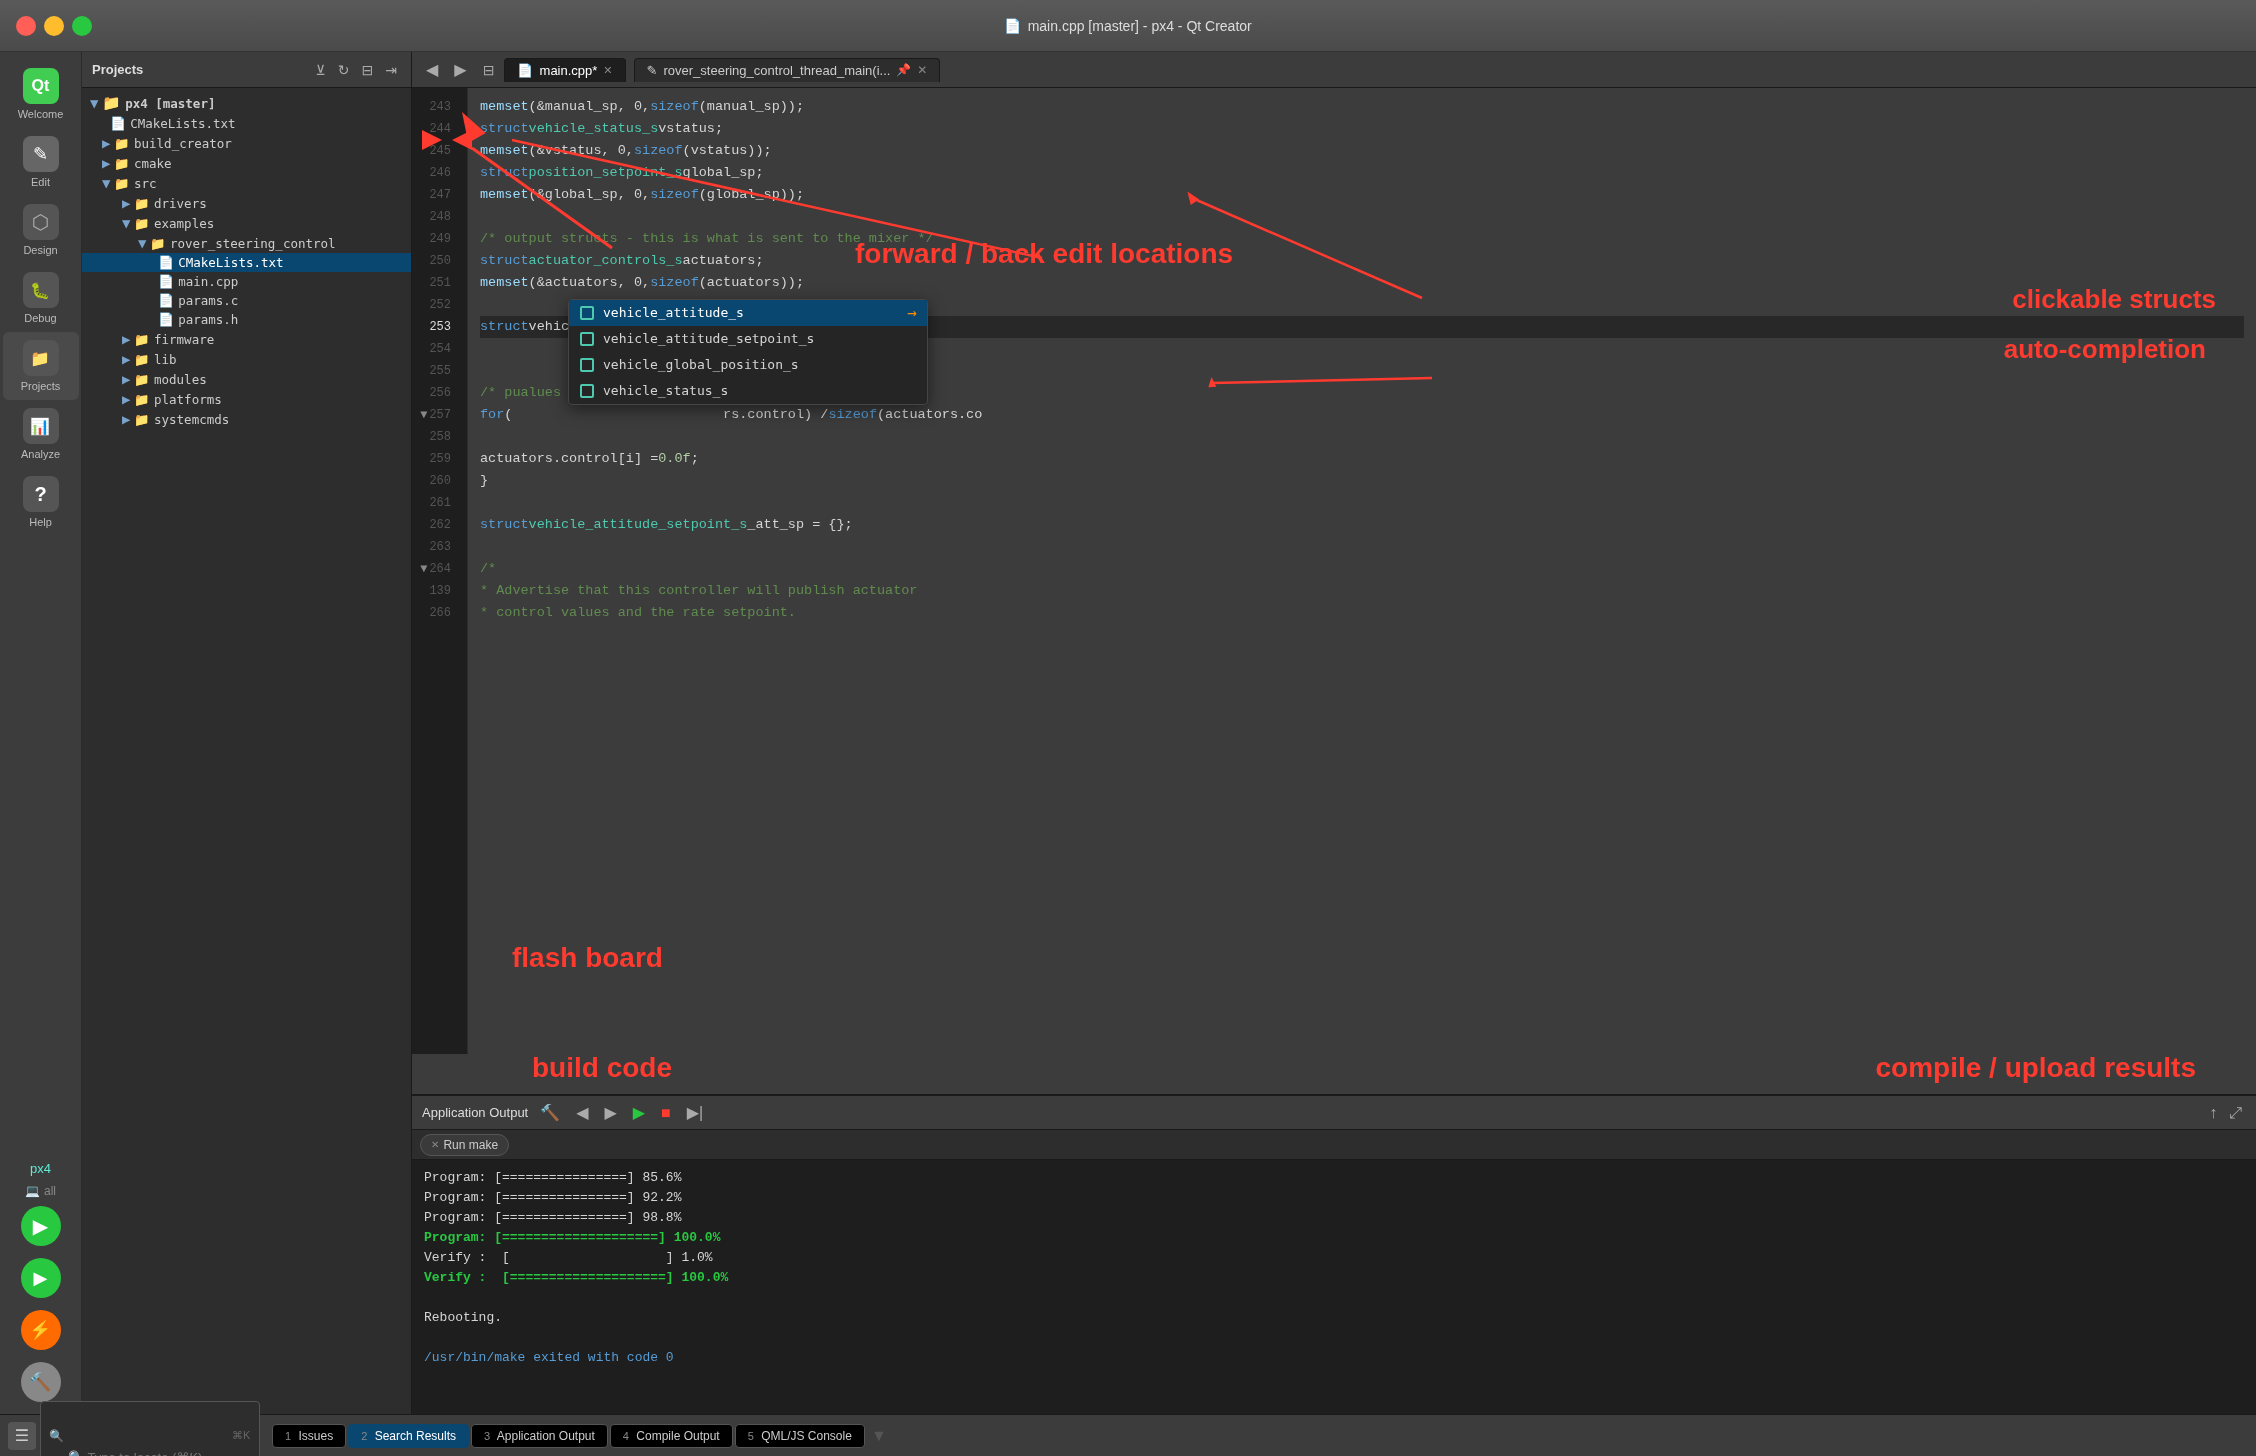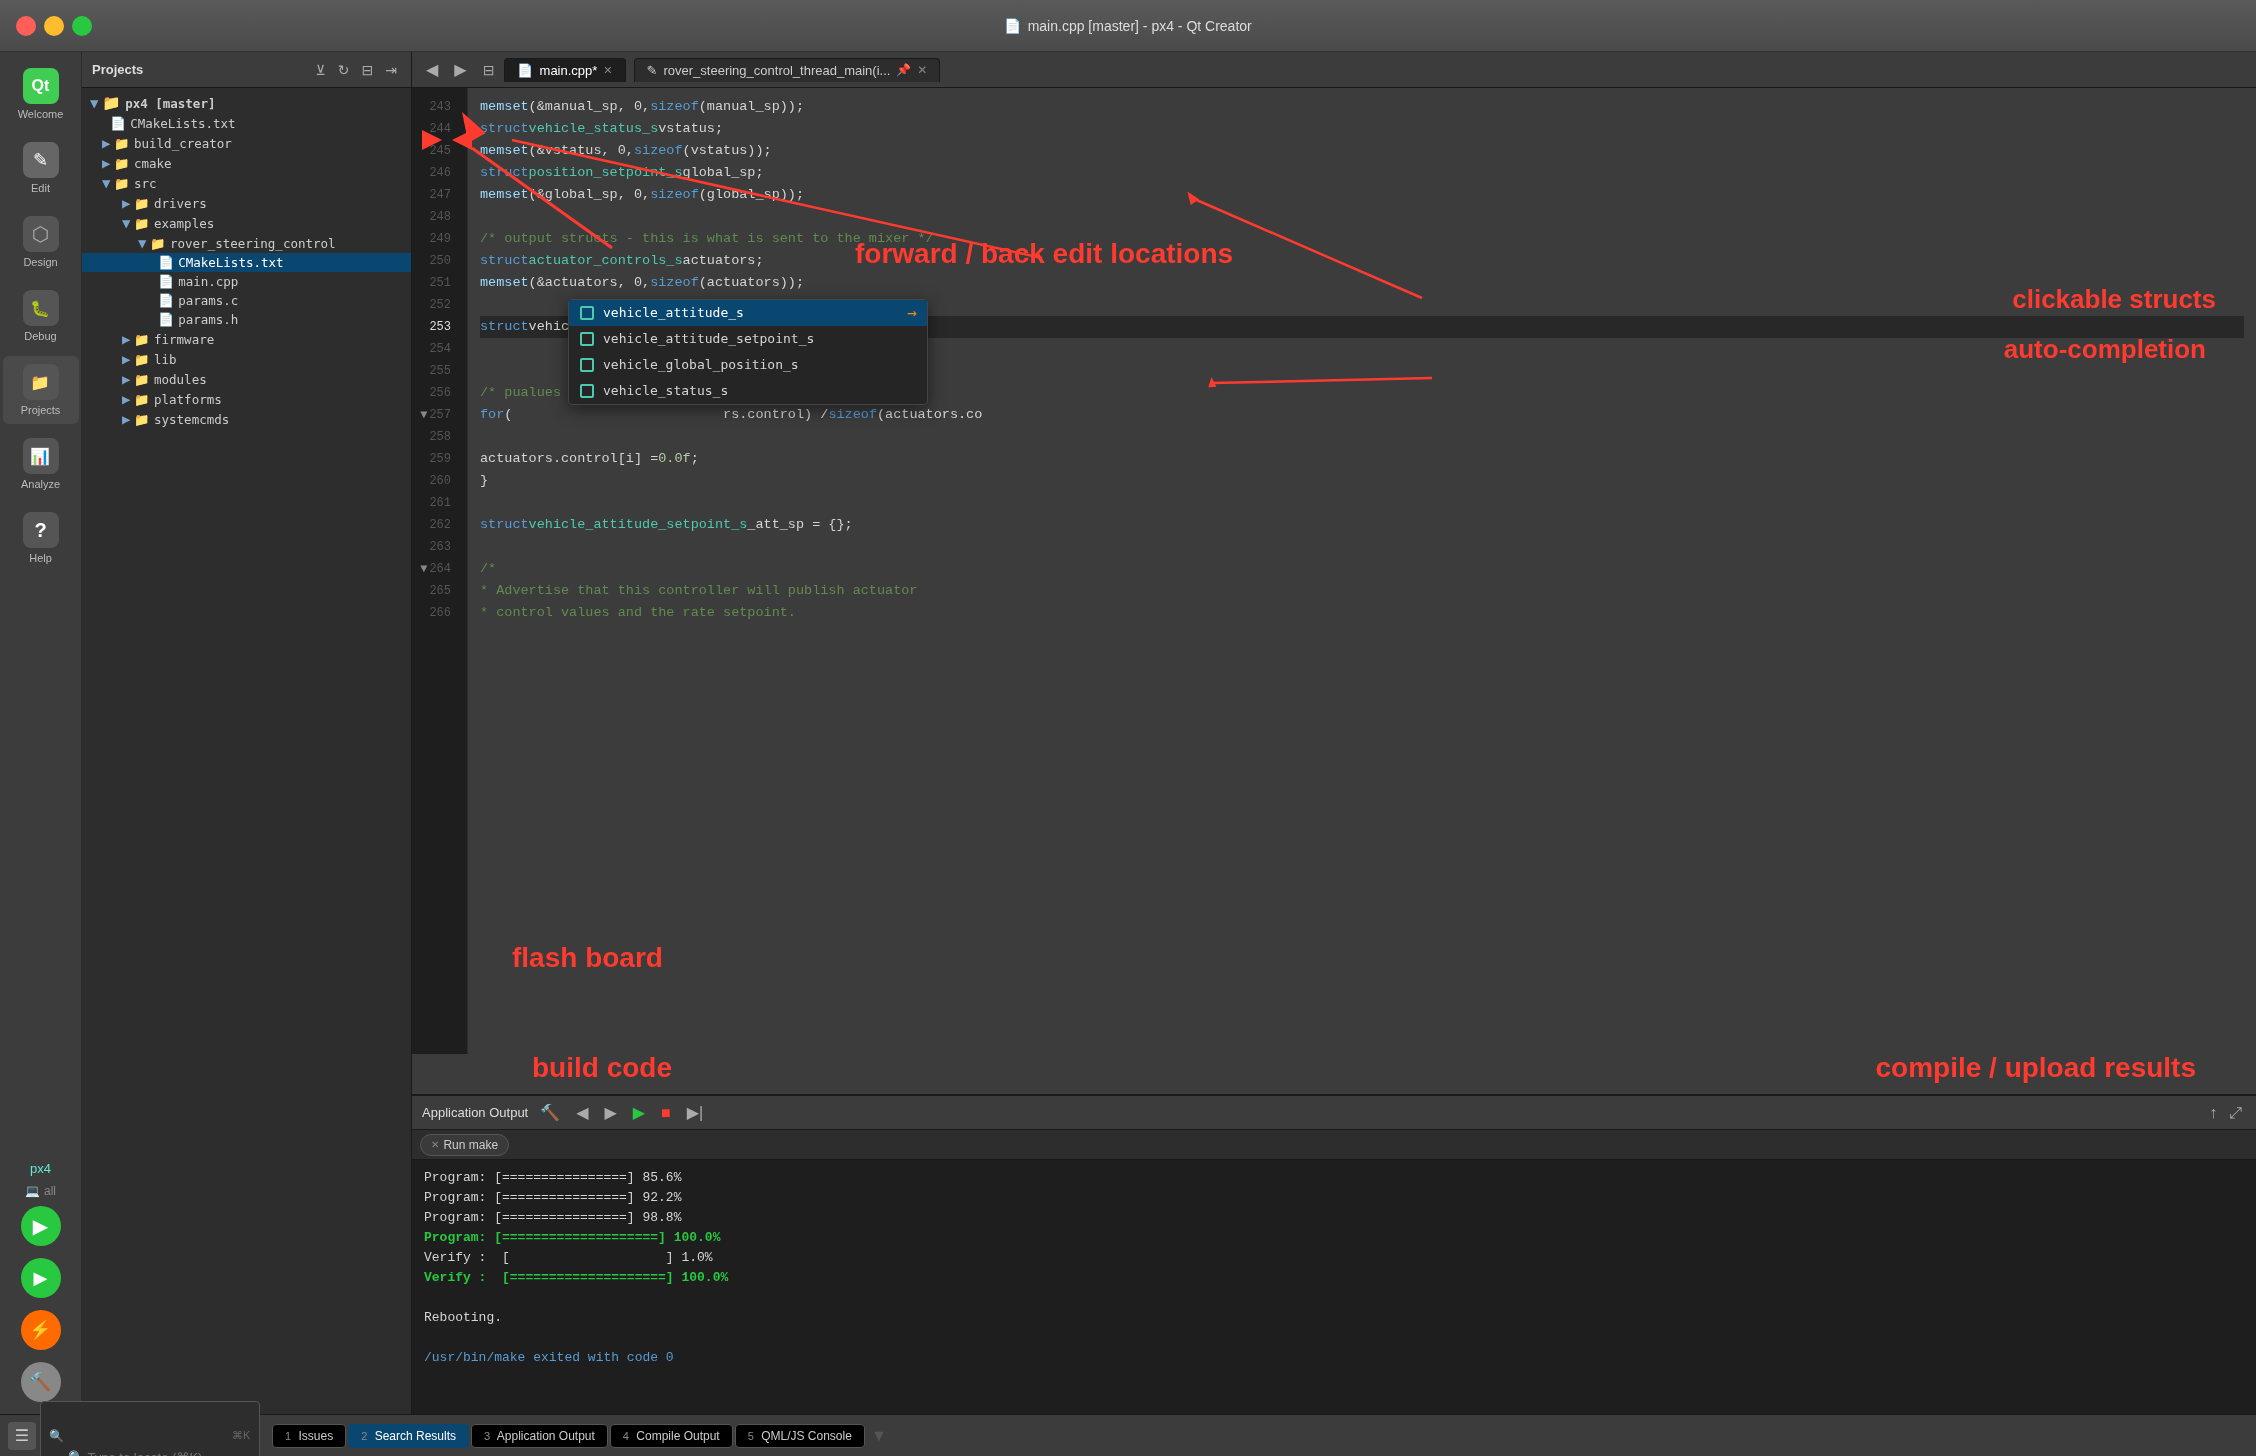--- a/index.html
+++ b/index.html
@@ -26,21 +26,21 @@
     .main-layout { display: flex; height: calc(1456px - 52px - 42px); }
 
     
     .sidebar-icons {
       width: 82px;
       background: #3c3c3c;
       display: flex;
       flex-direction: column;
       align-items: center;
       padding-top: 8px;
-      gap: 6px;
+      gap: 0;
       border-right: 1px solid #2a2a2a;
     }
     .sidebar-icon-item {
       width: 76px;
       display: flex;
       flex-direction: column;
       align-items: center;
       padding: 8px 4px;
       border-radius: 6px;
       cursor: pointer;
@@ -497,21 +497,21 @@
           <div class="line-number">255</div>
           <div class="line-number">256</div>
           <div class="line-number" style="display:flex;align-items:center;justify-content:flex-end;gap:2px;"><span class="collapse-indicator">▼</span>257</div>
           <div class="line-number">258</div>
           <div class="line-number">259</div>
           <div class="line-number">260</div>
           <div class="line-number">261</div>
           <div class="line-number">262</div>
           <div class="line-number">263</div>
           <div class="line-number" style="display:flex;align-items:center;justify-content:flex-end;gap:2px;"><span class="collapse-indicator">▼</span>264</div>
-          <div class="line-number">265</div>
+          <div class="line-number">139</div>
           <div class="line-number">266</div>
         </div>
 
         <div class="code-lines">
 
           <div class="code-line">
             <span style="color:#9cdcfe;">    memset</span>
               <span style="color:#d4d4d4;">(&amp;manual_sp, 0, </span>
               <span style="color:#569cd6;">sizeof</span>
               <span style="color:#d4d4d4;">(manual_sp));</span>

